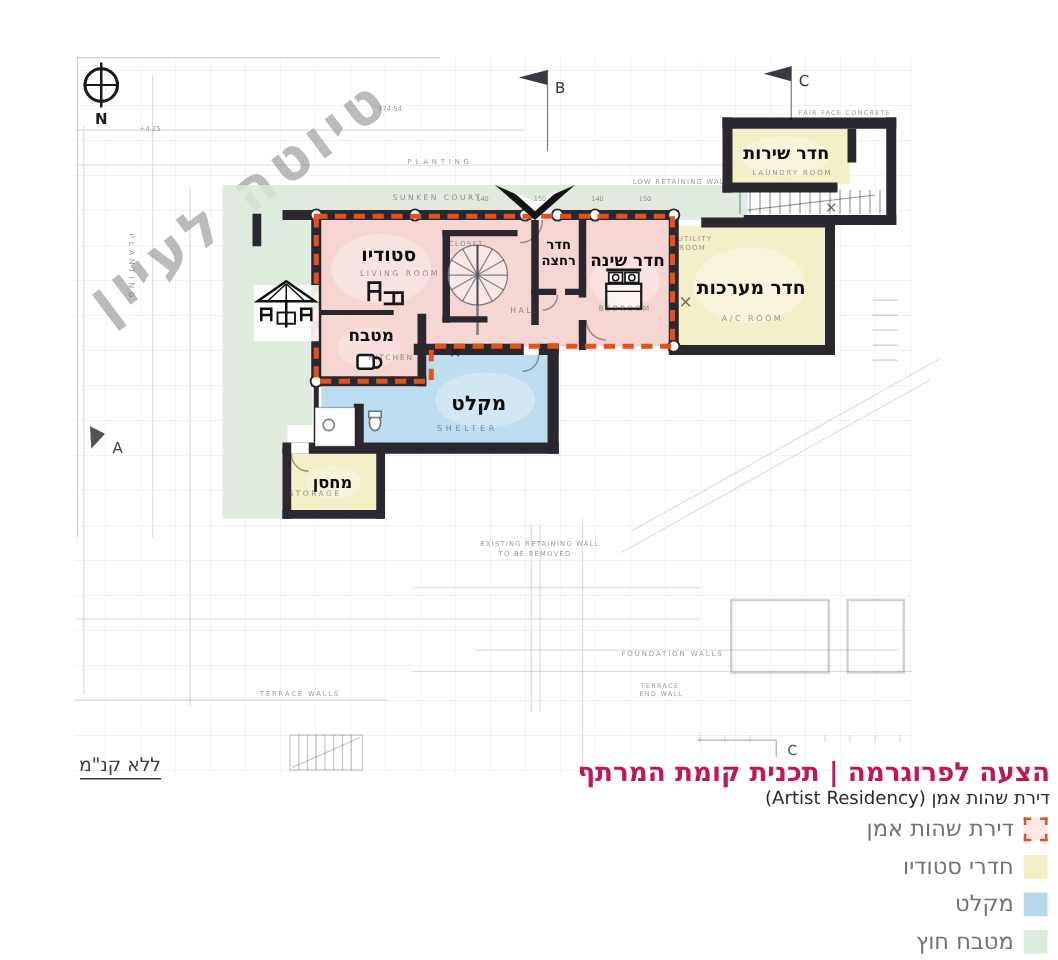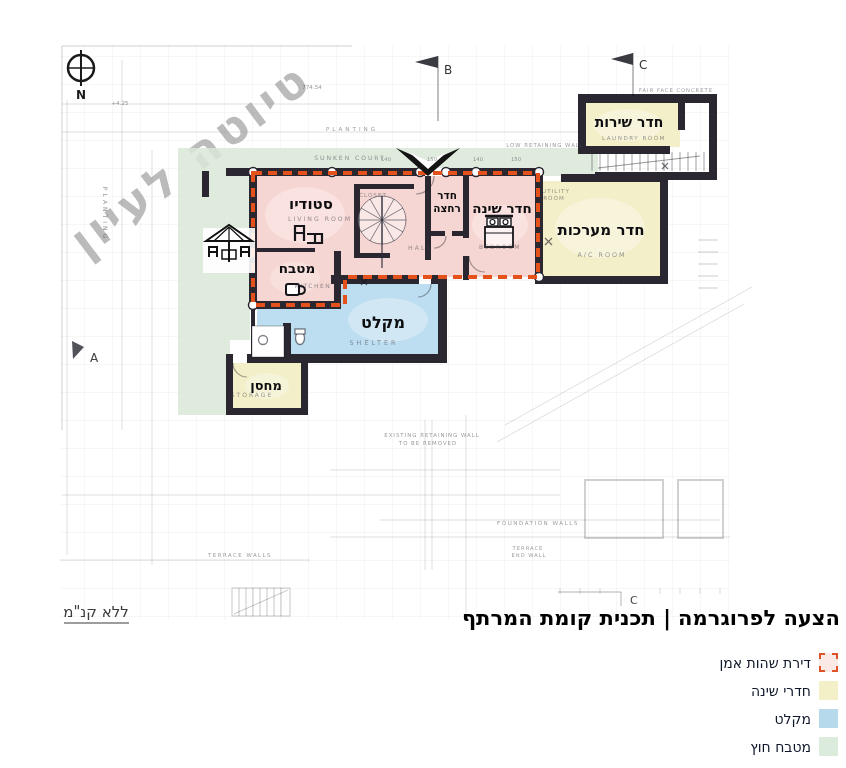--- a/index.html
+++ b/index.html
@@ -1,26 +1,26 @@
 <!DOCTYPE html>
 <html lang="he"><head>
 <meta charset="utf-8">
 <style>
   html,body{margin:0;padding:0;background:#ffffff;}
   body{width:846px;height:768px;position:relative;overflow:hidden;
        font-family:"DejaVu Sans",sans-serif;}
   .canvas{position:absolute;inset:0;background:#fff;}
   svg text{font-family:"DejaVu Sans",sans-serif;}
   .titleblock{position:absolute;right:6px;top:606px;text-align:right;direction:rtl;}
-  .titleblock .title{font-size:21px;font-weight:700;color:#000000;line-height:1.15;}
+  .titleblock .title{font-size:21px;font-weight:700;color:#be185d;line-height:1.15;}
   .titleblock .subtitle{font-size:14.5px;color:#2b2b2b;margin-top:1px;}
   .legend{position:absolute;right:8px;top:653px;display:flex;flex-direction:column;
           gap:9px;align-items:flex-end;}
   .legend-row{display:flex;align-items:center;gap:8px;}
-  .legend-label{font-size:14px;color:#0f172a;direction:rtl;}
+  .legend-label{font-size:18px;color:#737373;direction:rtl;}
   .swatch{width:19px;height:19px;flex:0 0 auto;}
   .sw-residency{background:#fbe9e6;border:2px dashed #dd5327;width:15px;height:15px;}
   .sw-service{background:#f3efc7;}
   .sw-shelter{background:#b7d9ec;}
   .sw-outdoor{background:#dcecdc;}
 </style>
 </head>
 <body>
 
 <div class="canvas">
@@ -259,30 +259,31 @@
 
   <g>
     <text x="96" y="617" font-size="15" fill="#3c3c3c" text-anchor="middle">ללא קנ"מ</text>
     <path d="M64,623 H129" stroke="#3c3c3c" stroke-width="1.2"></path>
   </g>
 </svg>
 
 
 <div class="titleblock">
   <div class="title">הצעה לפרוגרמה | תכנית קומת המרתף</div>
+  <div class="subtitle">דירת שהות אמן (Artist Residency)</div>
 </div>
 
 
 <div class="legend">
   <div class="legend-row">
     <span class="legend-label">דירת שהות אמן</span>
     <span class="swatch sw-residency"></span>
   </div>
   <div class="legend-row">
-    <span class="legend-label">חדרי שינה</span>
+    <span class="legend-label">חדרי סטודיו</span>
     <span class="swatch sw-service"></span>
   </div>
   <div class="legend-row">
     <span class="legend-label">מקלט</span>
     <span class="swatch sw-shelter"></span>
   </div>
   <div class="legend-row">
     <span class="legend-label">מטבח חוץ</span>
     <span class="swatch sw-outdoor"></span>
   </div>

